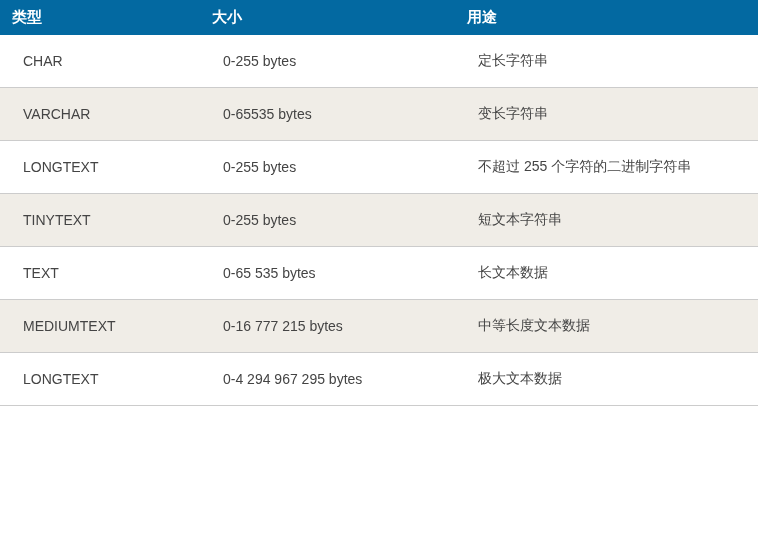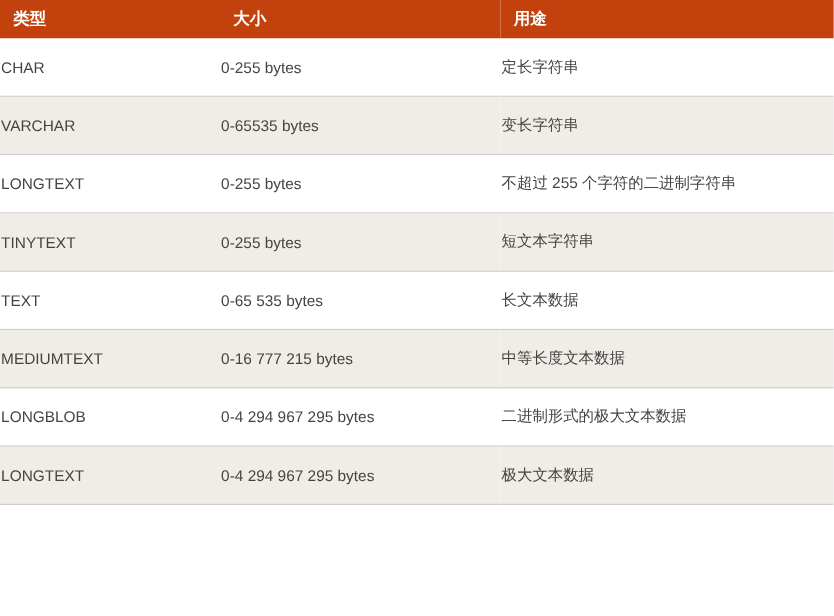--- a/index.html
+++ b/index.html
@@ -13,40 +13,40 @@
       color: #333;
       background: #fff;
       width: 758px;
     }
     table {
       width: 100%;
       border-collapse: collapse;
       border-spacing: 0;
     }
     thead {
-      background: #c2410c;
+      background: #0369a1;
     }
     thead th {
       color: #fff;
       font-weight: bold;
       text-align: left;
       padding: 8px 12px;
       font-size: 15px;
     }
     tbody tr {
       border-bottom: 1px solid #ccc;
     }
     tbody tr:nth-child(odd) {
       background: #ffffff;
     }
     tbody tr:nth-child(even) {
       background: #f0ede7;
     }
     tbody td {
-      padding: 17px 1px;
+      padding: 17px 23px;
       color: #444;
       font-size: 14px;
       vertical-align: middle;
     }
     .col-type {
       width: 200px;
     }
     .col-size {
       width: 255px;
     }
@@ -91,23 +91,18 @@
       <td>TEXT</td>
       <td>0-65 535 bytes</td>
       <td>长文本数据</td>
     </tr>
     <tr>
       <td>MEDIUMTEXT</td>
       <td>0-16 777 215 bytes</td>
       <td>中等长度文本数据</td>
     </tr>
     <tr>
-      <td>LONGBLOB</td>
-      <td>0-4 294 967 295 bytes</td>
-      <td>二进制形式的极大文本数据</td>
-    </tr>
-    <tr>
       <td>LONGTEXT</td>
       <td>0-4 294 967 295 bytes</td>
       <td>极大文本数据</td>
     </tr>
   </tbody>
 </table>
 
 </body></html>

